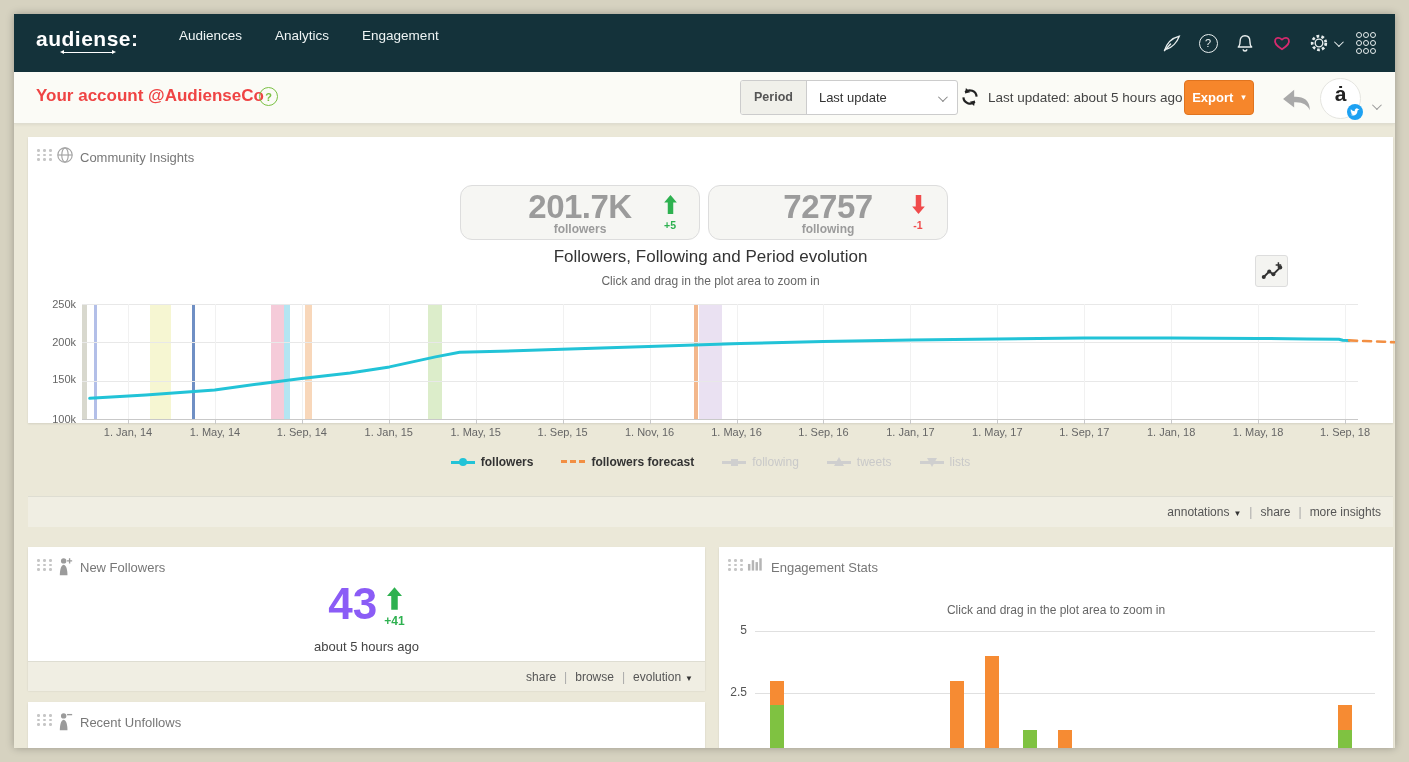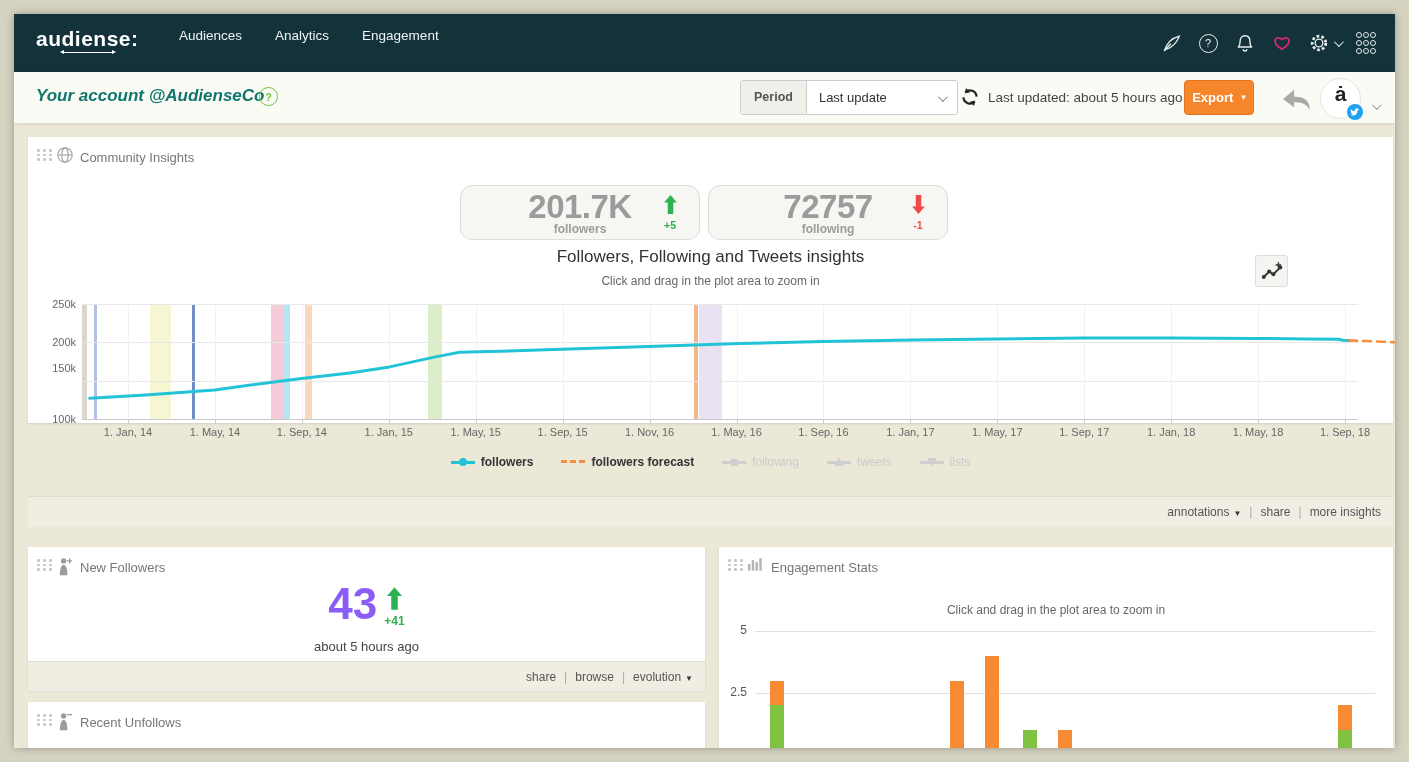--- a/index.html
+++ b/index.html
@@ -25,21 +25,21 @@
   .nav-item{color:#eef4f4;font-size:13.5px;cursor:pointer;}
   .nav-icons{position:absolute;right:20px;top:0;height:58px;display:flex;align-items:center;gap:15px;}
   .nicon{width:22px;height:22px;display:flex;align-items:center;justify-content:center;cursor:pointer;}
   .help-circ{width:17px;height:17px;border:1.4px solid #e8eeee;border-radius:50%;color:#e8eeee;font-size:11px;display:flex;align-items:center;justify-content:center;}
   .gear-group{display:flex;align-items:center;gap:4px;cursor:pointer;}
   .chev{display:inline-block;width:6px;height:6px;border-right:1.6px solid #e8eeee;border-bottom:1.6px solid #e8eeee;transform:rotate(45deg) translateY(-2px);}
   .apps-grid{display:grid;grid-template-columns:repeat(3,5px);grid-gap:2px;cursor:pointer;}
   .apps-grid i{width:4px;height:4px;border:1px solid #e8eeee;border-radius:50%;}
   
   .headerbar{position:absolute;left:0;top:58px;width:100%;height:51px;background:#fbfbf6;border-bottom:1px solid #dfddd0;box-shadow:0 1px 3px rgba(0,0,0,.06);}
-  .acct-title{position:absolute;left:22px;top:14px;font-size:17px;font-weight:bold;color:#0f766e;font-style:italic;}
+  .acct-title{position:absolute;left:22px;top:14px;font-size:17px;font-weight:bold;color:#ef4444;}
   .help-green{position:absolute;top:15px;width:17px;height:17px;border:1.6px solid #7ac143;border-radius:50%;color:#7ac143;font-size:11px;font-weight:bold;display:flex;align-items:center;justify-content:center;cursor:pointer;}
   .period-group{position:absolute;left:726px;top:8px;height:33px;display:flex;border:1px solid #ccc;border-radius:3px;background:#fff;overflow:hidden;}
   .period-label{background:#f0f0ea;border-right:1px solid #ccc;padding:0 13px;line-height:33px;font-size:12.5px;font-weight:bold;color:#555;}
   .period-value{width:138px;position:relative;line-height:33px;font-size:13px;color:#333;padding-left:12px;cursor:pointer;}
   .period-value .chev{border-color:#888;position:absolute;right:12px;top:14px;}
   .refresh-btn{position:absolute;left:946px;top:15px;width:20px;height:20px;cursor:pointer;}
   .updated-text{position:absolute;left:974px;top:18px;font-size:13.5px;color:#444;}
   .export-btn{position:absolute;left:1170px;top:8px;width:68px;height:33px;background:#f6862b;border:1px solid #e0741f;border-radius:4px;color:#fff;font-size:13px;font-weight:bold;display:flex;align-items:center;justify-content:center;gap:8px;cursor:pointer;}
   .caret{font-size:9px;line-height:9px;}
   .back-arrow{position:absolute;left:1266px;top:16px;cursor:pointer;}
@@ -253,37 +253,37 @@
       <span class="num" data-interactable="false">72757</span>
       <span class="lbl" data-interactable="false">following</span>
       <span class="stat-delta" data-interactable="false">
         <svg width="13" height="19" viewBox="0 0 12 18">
             <path d="M6 18 L0 11 H3.4 V0 H8.6 V11 H12 Z" fill="#f04b4b"></path>
           </svg>
         <span class="dtxt down-c">-1</span>
       </span>
     </div>
 
-    <div class="chart-title" data-interactable="false">Followers, Following and Tweets insights</div>
+    <div class="chart-title" data-interactable="false">Followers, Following and Period evolution</div>
     <div class="chart-sub" data-interactable="false">Click and drag in the plot area to zoom in</div>
     <span class="annotate-btn" data-interactable="true">
       <svg width="22" height="19" viewBox="0 0 24 20">
           <polyline points="3,16 9,10 13.5,13 21,5.5" stroke="#333" stroke-width="2" fill="none"></polyline>
           <circle cx="3" cy="16" r="2.2" fill="#333"></circle>
           <circle cx="9" cy="10" r="2.2" fill="#333"></circle>
           <circle cx="13.5" cy="13" r="2.2" fill="#333"></circle>
           <circle cx="21" cy="5.5" r="2.2" fill="#333"></circle>
           <path d="M19 0 V6 M16 3 H22" stroke="#333" stroke-width="1.6"></path>
         </svg>
     </span>
 
     <div class="yaxis" data-interactable="false">
         <div class="ylab" data-interactable="false" style="position: absolute; top: -6px;">250k</div>
         <div class="ylab" data-interactable="false" style="position: absolute; top: 32.3333px;">200k</div>
-        <div class="ylab" data-interactable="false" style="position: absolute; top: 58px;">150k</div>
+        <div class="ylab" data-interactable="false" style="position: absolute; top: 69px;">150k</div>
         <div class="ylab" data-interactable="false" style="position: absolute; top: 109px;">100k</div>
       </div>
     <div class="plot" data-interactable="true">
         <div class="band" data-interactable="false" style="position: absolute; left: 0px; width: 5.104px; background: rgb(216, 216, 206);"></div>
         <div class="band" data-interactable="false" style="position: absolute; left: 12.122px; width: 2.8072px; background: rgb(179, 191, 232);"></div>
         <div class="band" data-interactable="false" style="position: absolute; left: 67.628px; width: 21.692px; background: rgb(246, 246, 210);"></div>
         <div class="band" data-interactable="false" style="position: absolute; left: 110.374px; width: 2.8072px; background: rgb(111, 143, 196);"></div>
         <div class="band" data-interactable="false" style="position: absolute; left: 188.848px; width: 12.76px; background: rgb(245, 203, 217);"></div>
         <div class="band" data-interactable="false" style="position: absolute; left: 201.608px; width: 6.38px; background: rgb(180, 229, 242);"></div>
         <div class="band" data-interactable="false" style="position: absolute; left: 223.3px; width: 6.38px; background: rgb(248, 215, 186);"></div>

